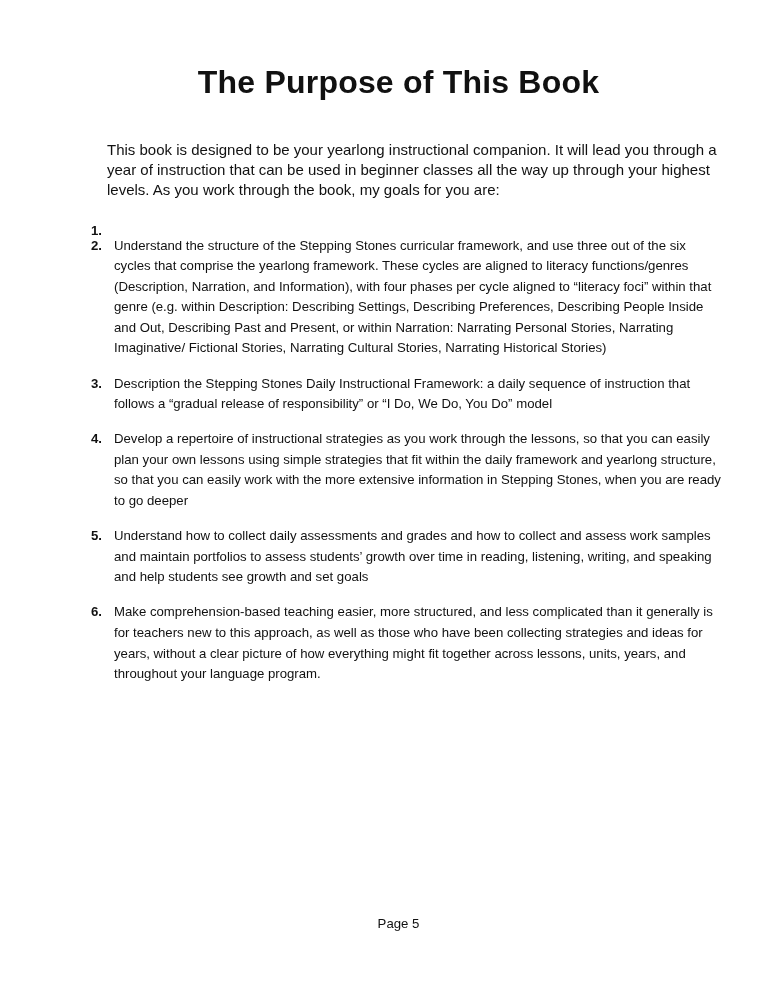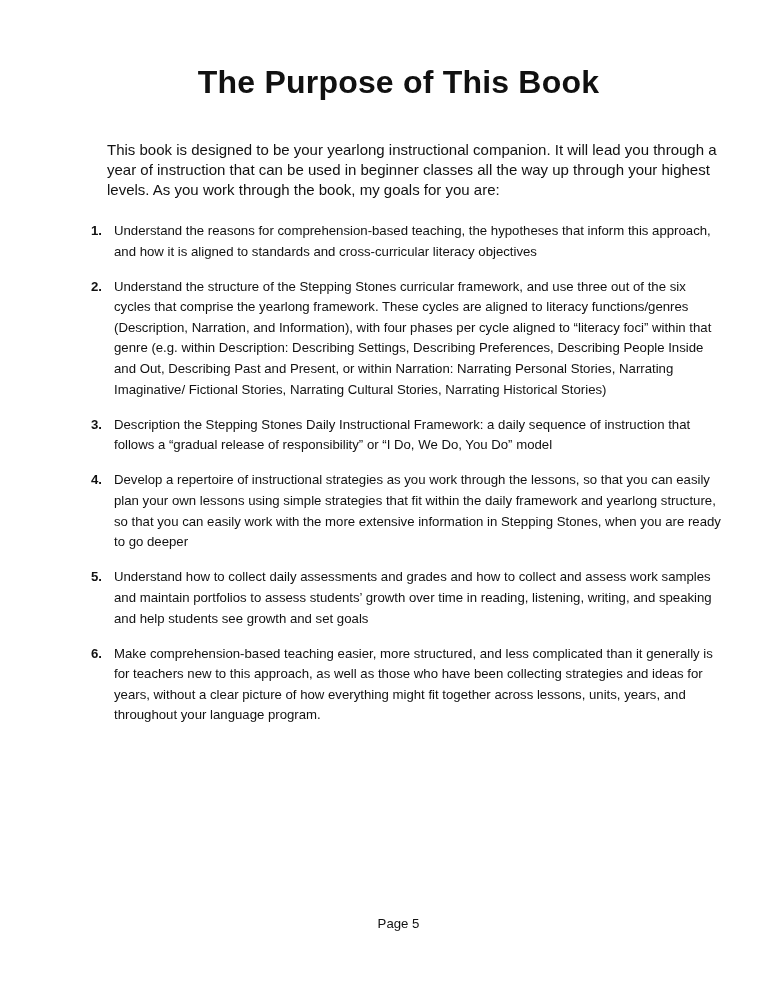--- a/index.html
+++ b/index.html
@@ -69,21 +69,20 @@
 </head>
 <body>
 
 <h1 class="page-title">The Purpose of This Book</h1>
 
 <p class="intro">This book is designed to be your yearlong instructional companion.  It will lead you through a year of instruction that can be used in beginner classes all the way up through your highest levels.  As you work through the book, my goals for you are:</p>
 
 <ol class="goals">
   <li class="goal">
     <span class="goal-num">1.</span>
-    <span>Understand the reasons for comprehension-based teaching, the hypotheses that inform this approach, and how it is aligned to standards and cross-curricular literacy objectives</span>
   </li>
   <li class="goal">
     <span class="goal-num">2.</span>
     <span>Understand the structure of the Stepping Stones curricular framework, and use three out of the six cycles that comprise the yearlong framework.  These cycles are aligned to literacy functions/genres (Description, Narration, and Information), with four phases per cycle aligned to “literacy foci” within that genre (e.g. within Description:  Describing Settings, Describing Preferences, Describing People Inside and Out, Describing Past and Present, or within Narration:  Narrating Personal Stories, Narrating Imaginative/ Fictional Stories, Narrating Cultural Stories, Narrating Historical Stories)</span>
   </li>
   <li class="goal">
     <span class="goal-num">3.</span>
     <span>Description the Stepping Stones Daily Instructional Framework:  a daily sequence of instruction that follows a “gradual release of responsibility” or “I Do, We Do, You Do” model</span>
   </li>
   <li class="goal">

